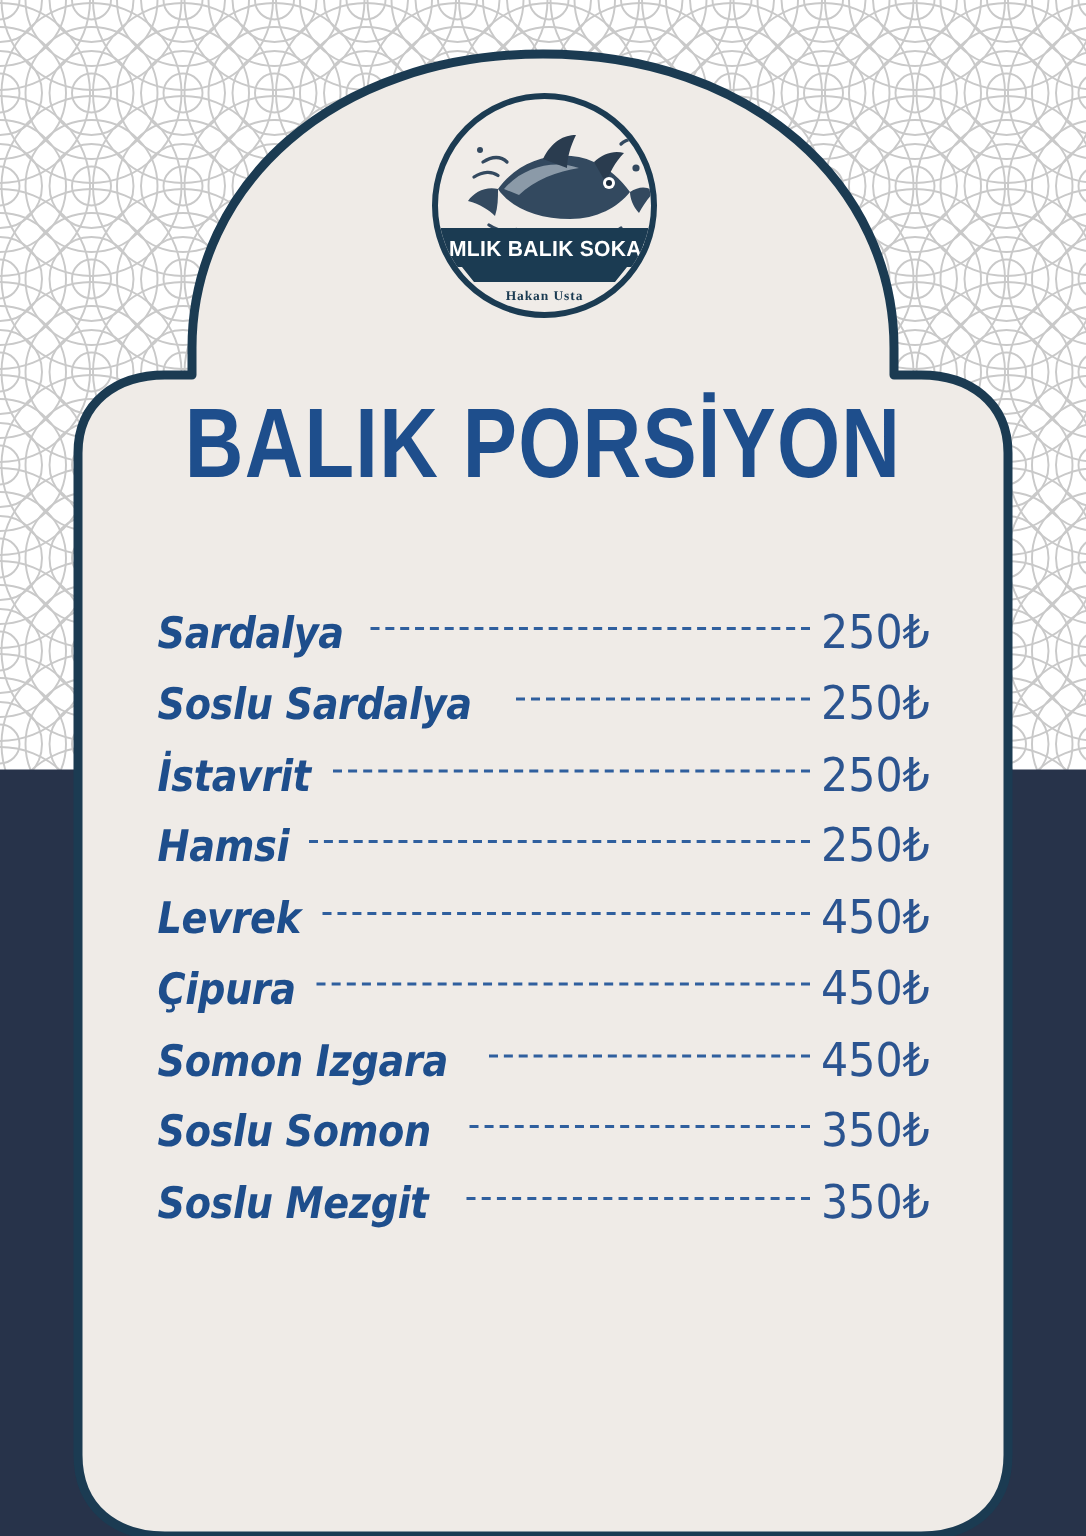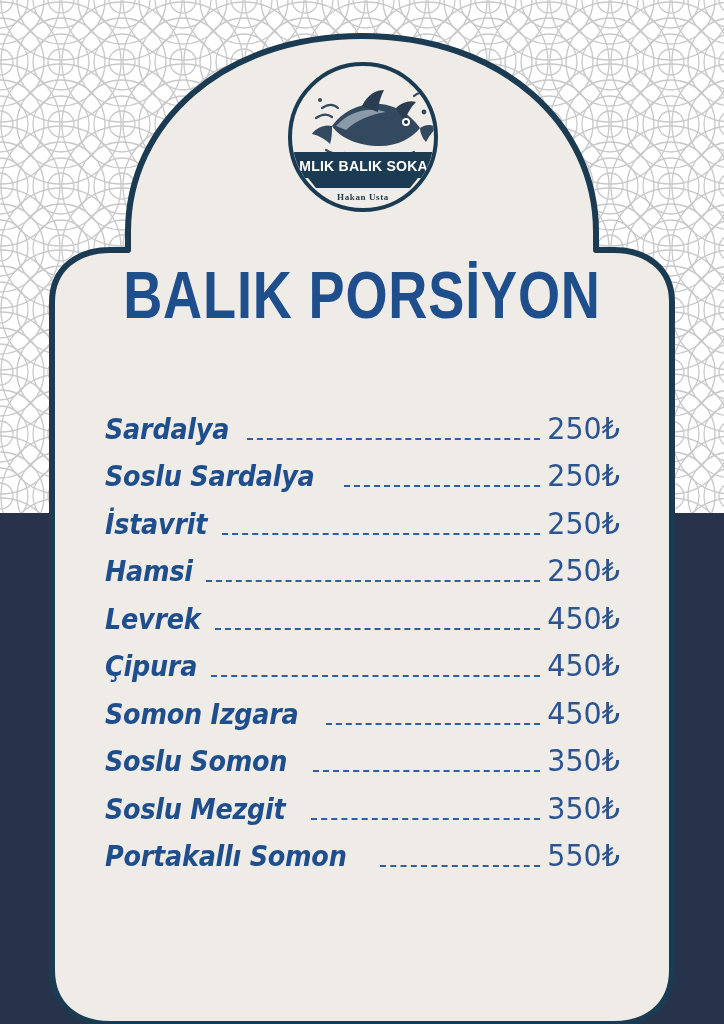--- a/index.html
+++ b/index.html
@@ -51,21 +51,21 @@
     transform:scaleX(.82);
     transform-origin:50% 50%;
     white-space:nowrap;
   }
 
   
   #menu{
     position:absolute;left:105px;top:398px;width:515px;
   }
   .row{
-    display:flex;align-items:flex-end;
+    display:flex;align-items:center;
     height:47.5px;
     width:100%;
   }
   .row .name{
     font-family:"DejaVu Sans","Liberation Sans",sans-serif;
     font-style:italic;
     font-weight:bold;
     font-size:29px;
     color:#1e4e8c;
     white-space:nowrap;
@@ -226,18 +226,13 @@
     <div class="row">
       <span class="name">Soslu Somon</span>
       <span class="leader"></span>
       <span class="price">350₺</span>
     </div>
     <div class="row">
       <span class="name">Soslu Mezgit</span>
       <span class="leader"></span>
       <span class="price">350₺</span>
     </div>
-    <div class="row">
-      <span class="name">Portakallı Somon</span>
-      <span class="leader"></span>
-      <span class="price">550₺</span>
-    </div>
   </div>
 
 </body></html>

